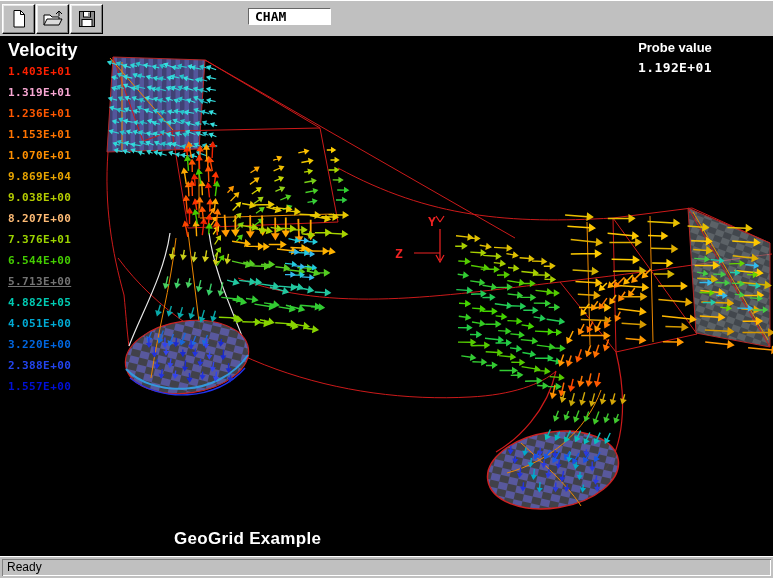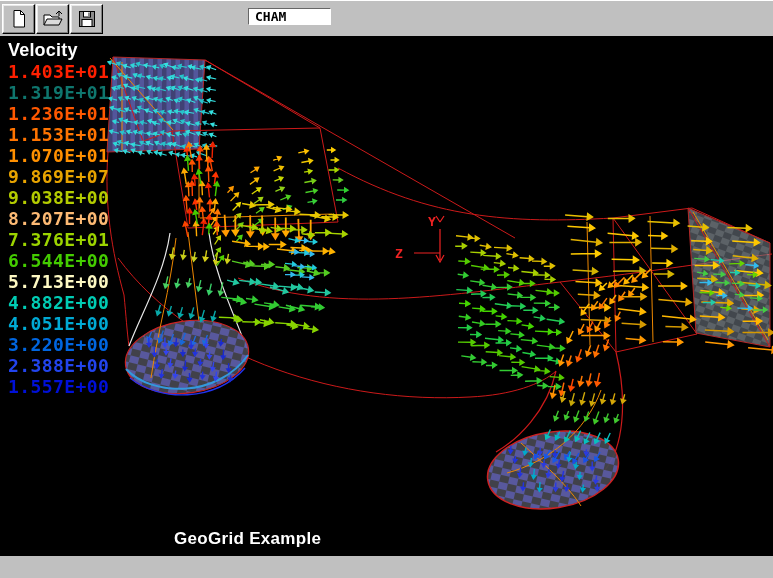--- a/index.html
+++ b/index.html
@@ -15,21 +15,21 @@
   .tb-field{position:absolute;top:7px;height:17px;background:#ffffff;border:1px solid;
             border-color:#666666 #ffffff #ffffff #666666;box-sizing:border-box;
             font-family:"DejaVu Sans Mono",monospace;font-size:13px;font-weight:700;color:#000;
             padding:0 2px 0 6px;line-height:14px;}
   
   .viewport{position:absolute;left:0;top:36px;width:773px;height:520px;background:#000;}
   #scene{position:absolute;left:0;top:0;}
   .ov{position:absolute;color:#ffffff;font-weight:700;white-space:nowrap;}
   .legend-title{left:8px;top:4px;font-size:18px;letter-spacing:.2px;}
   .legend{position:absolute;left:8px;top:25px;}
-  .legend-item{font-family:"DejaVu Sans Mono",monospace;font-size:18px;font-weight:700;
+  .legend-item{font-family:"DejaVu Sans Mono",monospace;font-size:11px;font-weight:700;
                line-height:21px;letter-spacing:.4px;}
   .probe{left:605px;top:4px;width:140px;text-align:center;}
   .probe-label{font-size:13px;}
   .probe-value{font-family:"DejaVu Sans Mono",monospace;font-size:13px;margin-top:5px;letter-spacing:.4px;}
   .caption{left:174px;top:493px;font-size:17px;letter-spacing:.3px;}
   
   .statusbar{position:absolute;left:0;top:556px;width:773px;height:22px;background:#c0c0c0;
              border-top:1px solid #ffffff;box-sizing:border-box;padding:2px 2px 0 2px;}
   .status-panel{height:17px;font-size:12px;color:#000;line-height:16px;padding:0 5px;
                 box-shadow:inset 1px 1px 0 #808080,inset -1px -1px 0 #ffffff;}
@@ -257,49 +257,56 @@
           <text x="395" y="258" fill="#ee2222" font-size="13" font-weight="bold" font-family="&quot;DejaVu Sans Mono&quot;,monospace">Z</text>
         </g>
     </svg>
 
     <div class="ov legend-title">Velocity</div>
 
     <div class="legend">
 
         <div class="legend-item" style="color: rgb(255, 32, 0);">1.403E+01</div>
 
-        <div class="legend-item" style="color: #0f766e;">1.319E+01</div>
+        <div class="legend-item" style="color: #f9a8d4;">1.319E+01</div>
 
         <div class="legend-item" style="color: rgb(255, 88, 0);">1.236E+01</div>
 
         <div class="legend-item" style="color: rgb(255, 116, 0);">1.153E+01</div>
 
         <div class="legend-item" style="color: rgb(255, 144, 0);">1.070E+01</div>
 
-        <div class="legend-item" style="color: rgb(232, 164, 0);">9.869E+07</div>
+        <div class="legend-item" style="color: rgb(232, 164, 0);">9.869E+04</div>
 
         <div class="legend-item" style="color: rgb(180, 204, 0);">9.038E+00</div>
 
         <div class="legend-item" style="color: #fdba74;">8.207E+00</div>
 
         <div class="legend-item" style="color: rgb(156, 212, 0);">7.376E+01</div>
 
         <div class="legend-item" style="color: rgb(68, 204, 0);">6.544E+00</div>
 
-        <div class="legend-item" style="color: #fef9c3;">5.713E+00</div>
-
-        <div class="legend-item" style="color: rgb(0, 204, 180);">4.882E+00</div>
+        <div class="legend-item" style="color: #737373; text-decoration: underline;">5.713E+00</div>
+
+        <div class="legend-item" style="color: rgb(0, 204, 180);">4.882E+05</div>
 
         <div class="legend-item" style="color: rgb(0, 170, 212); text-align: center;">4.051E+00</div>
 
         <div class="legend-item" style="color: rgb(0, 102, 224);">3.220E+00</div>
 
         <div class="legend-item" style="color: rgb(34, 68, 238);">2.388E+00</div>
 
         <div class="legend-item" style="color: rgb(0, 16, 216);">1.557E+00</div>
       </div>
 
+    <div class="ov probe">
+      <div class="probe-label">Probe value</div>
+      <div class="probe-value">1.192E+01</div>
+    </div>
 
     <div class="ov caption">GeoGrid Example</div>
   </div>
 
+  <div class="statusbar">
+    <div class="status-panel">Ready</div>
+  </div>
 
 </div>
 
 </body></html>

